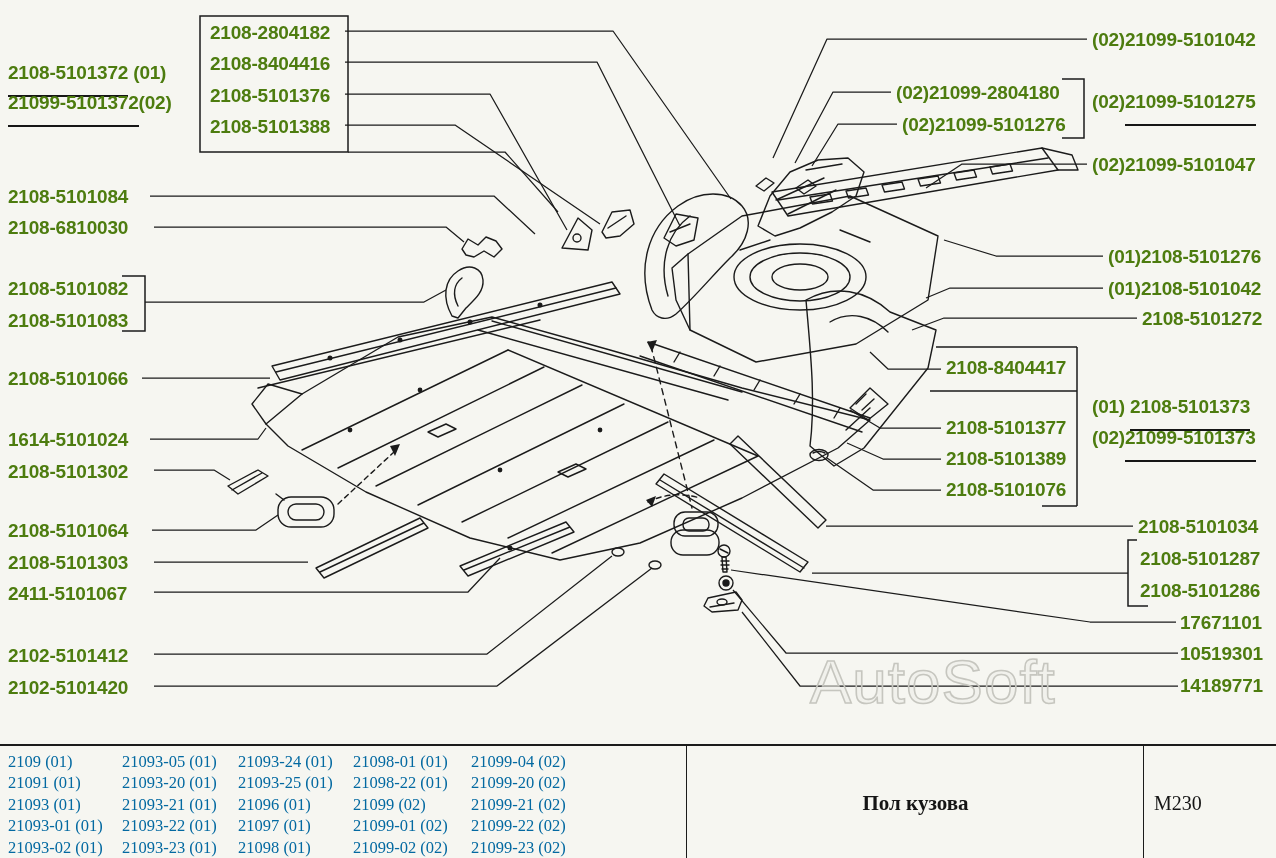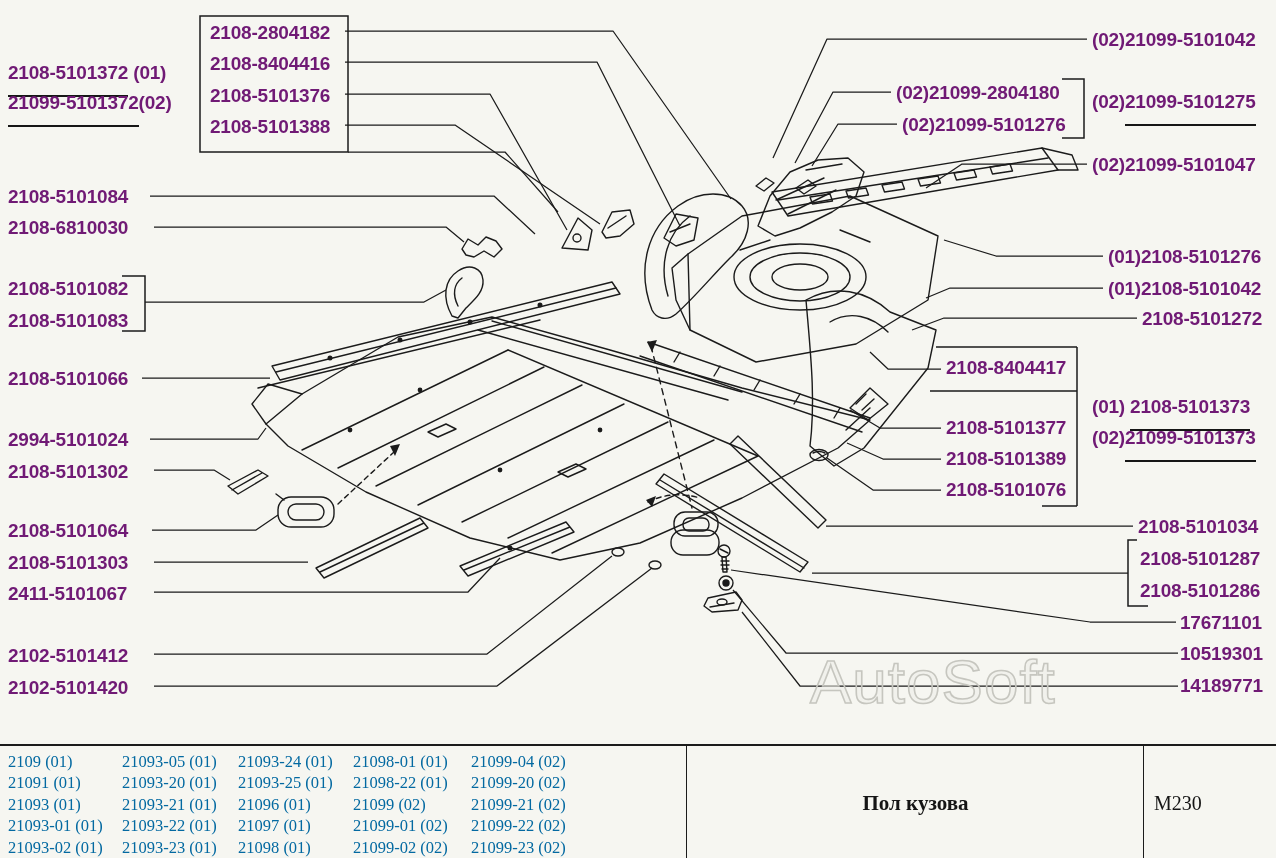--- a/index.html
+++ b/index.html
@@ -1,19 +1,19 @@
 <!DOCTYPE html>
 <html><head>
 <meta charset="utf-8">
 <style>
   html,body{margin:0;padding:0;background:#e8e8e4;}
   #page{position:relative;width:1276px;height:858px;background:#f6f6f1;overflow:hidden;
         font-family:"Liberation Sans",sans-serif;}
   svg{position:absolute;left:0;top:0;}
-  .lbl{position:absolute;font:bold 19px "Liberation Sans",sans-serif;color:#701a75;
+  .lbl{position:absolute;font:bold 19px "Liberation Sans",sans-serif;color:#4d7c0f;
        white-space:nowrap;letter-spacing:-0.2px;line-height:21px;}
   .lbl .u{border-bottom:2.5px solid #161616;padding-bottom:12px;}
   #watermark{position:absolute;left:786px;top:646px;font:400 62px "Liberation Sans",sans-serif;
       color:rgba(0,0,0,0.02);-webkit-text-stroke:1.6px #c6c6bf;letter-spacing:1px;margin-left:24px;}
   
   #table{position:absolute;left:0;top:744px;width:1276px;height:114px;
          border-top:2px solid #1b1b1b;border-bottom:1px solid #1b1b1b;}
   .tcol{position:absolute;top:5px;font:16.5px "Liberation Serif",serif;color:#0369a1;
         line-height:21.4px;white-space:nowrap;}
   .tcol6{line-height:23px;top:12px;}
@@ -228,21 +228,21 @@
   <div class="lbl" style="left:210px;top:22px">2108-2804182</div>
   <div class="lbl" style="left:210px;top:53px">2108-8404416</div>
   <div class="lbl" style="left:210px;top:85px">2108-5101376</div>
   <div class="lbl" style="left:210px;top:116px">2108-5101388</div>
 
   <div class="lbl" style="left:8px;top:186px">2108-5101084</div>
   <div class="lbl" style="left:8px;top:217px">2108-6810030</div>
   <div class="lbl" style="left:8px;top:278px">2108-5101082</div>
   <div class="lbl" style="left:8px;top:310px">2108-5101083</div>
   <div class="lbl" style="left:8px;top:368px">2108-5101066</div>
-  <div class="lbl" style="left:8px;top:429px">2994-5101024</div>
+  <div class="lbl" style="left:8px;top:429px">1614-5101024</div>
   <div class="lbl" style="left:8px;top:461px">2108-5101302</div>
   <div class="lbl" style="left:8px;top:520px">2108-5101064</div>
   <div class="lbl" style="left:8px;top:552px">2108-5101303</div>
   <div class="lbl" style="left:8px;top:583px">2411-5101067</div>
   <div class="lbl" style="left:8px;top:645px">2102-5101412</div>
   <div class="lbl" style="left:8px;top:677px">2102-5101420</div>
 
   <div class="lbl" style="left:1092px;top:29px">(02)21099-5101042</div>
   <div class="lbl" style="left:896px;top:82px">(02)21099-2804180</div>
   <div class="lbl" style="left:902px;top:114px">(02)21099-5101276</div>

